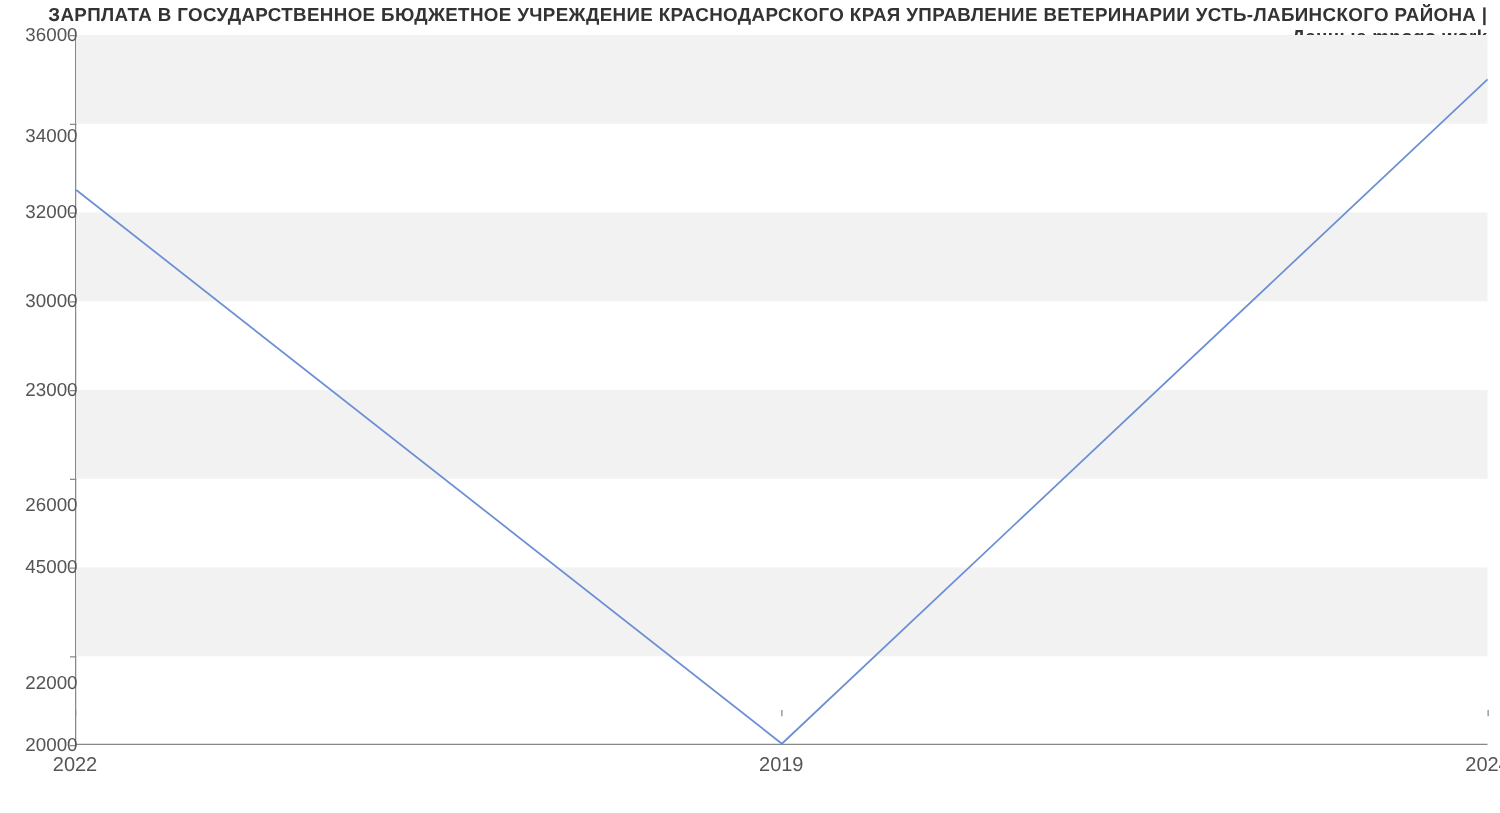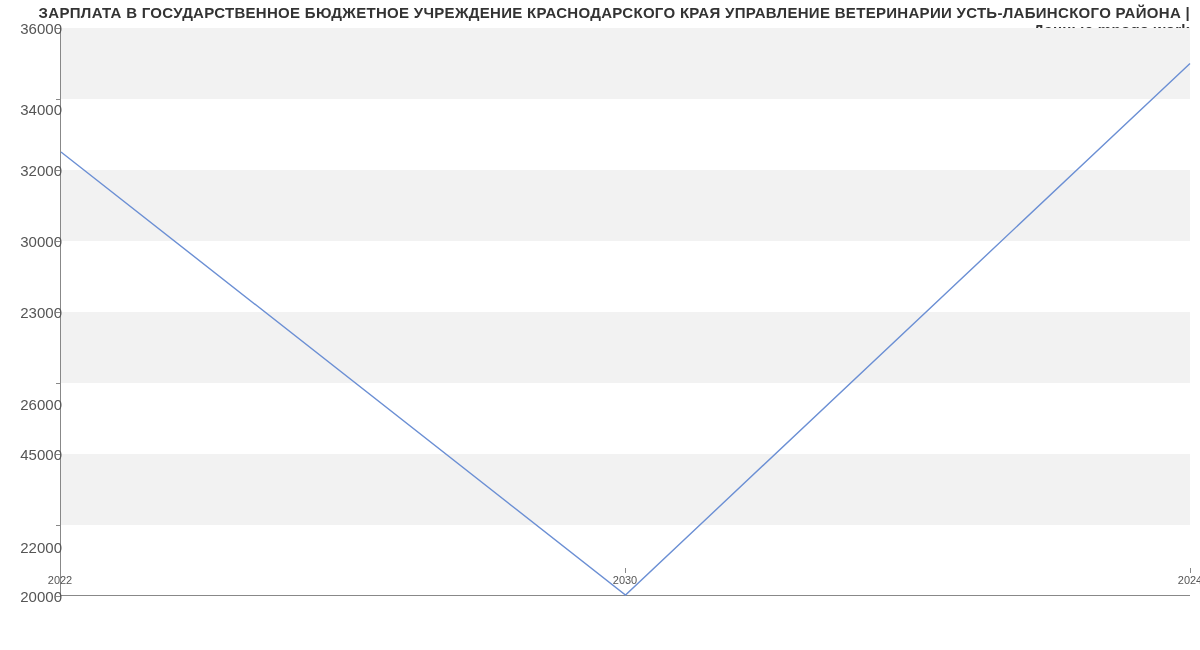--- a/index.html
+++ b/index.html
@@ -44,22 +44,22 @@
     .y-tick {
       position: absolute;
       right: 1138px;
       font-size: 15px;
       color: #555;
       transform: translateY(-50%);
       white-space: nowrap;
     }
     .x-tick {
       position: absolute;
-      top: 574px;
-      font-size: 11px;
+      top: 604px;
+      font-size: 16px;
       color: #555;
       transform: translateX(-50%);
       white-space: nowrap;
     }
     .x-tick-mark {
       position: absolute;
       top: 568px;
       width: 1px;
       height: 5px;
       background: #888;
@@ -115,16 +115,16 @@
 <div class="y-tick" style="top: 525px; margin-top: 22px;">22000</div>
 <div class="y-tick" style="top: 454px;">45000</div>
 <div class="y-tick" style="top: 383px; margin-top: 21px;">26000</div>
 <div class="y-tick" style="top: 312px;">23000</div>
 <div class="y-tick" style="top: 241px; margin-left: 45px;">30000</div>
 <div class="y-tick" style="top: 170px; text-align: right;">32000</div>
 <div class="y-tick" style="top: 109px;">34000</div>
 <div class="y-tick" style="top: 28px;">36000</div>
 <div class="x-tick" style="left: 60px;">2022</div>
 <div class="x-tick-mark" style="left: 60px;"></div>
-<div class="x-tick" style="left: 625px;">2030</div>
+<div class="x-tick" style="left: 625px;">2019</div>
 <div class="x-tick-mark" style="left: 625px;"></div>
 <div class="x-tick" style="left: 1190px;">2024</div>
 <div class="x-tick-mark" style="left: 1190px;"></div>
 
 </body></html>

